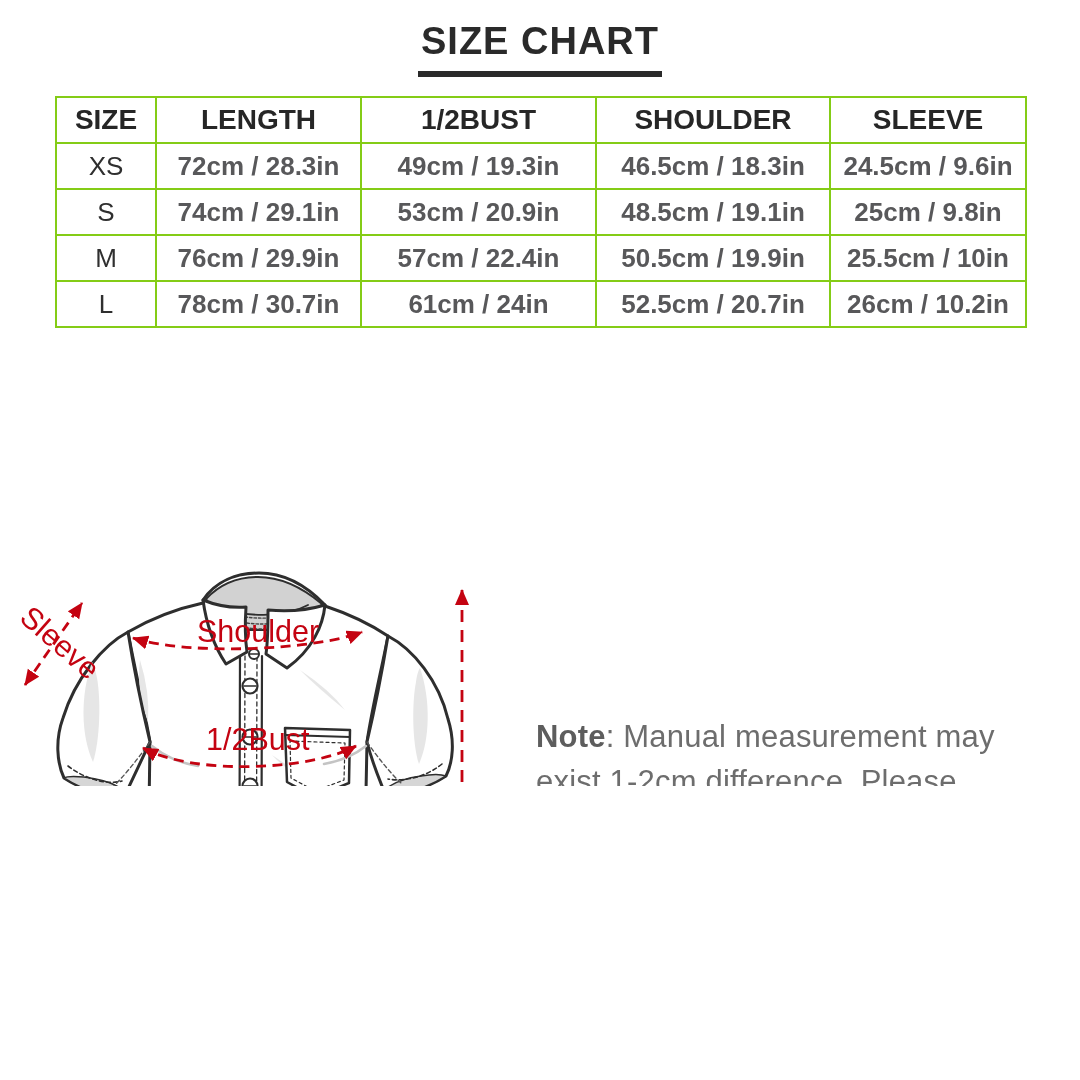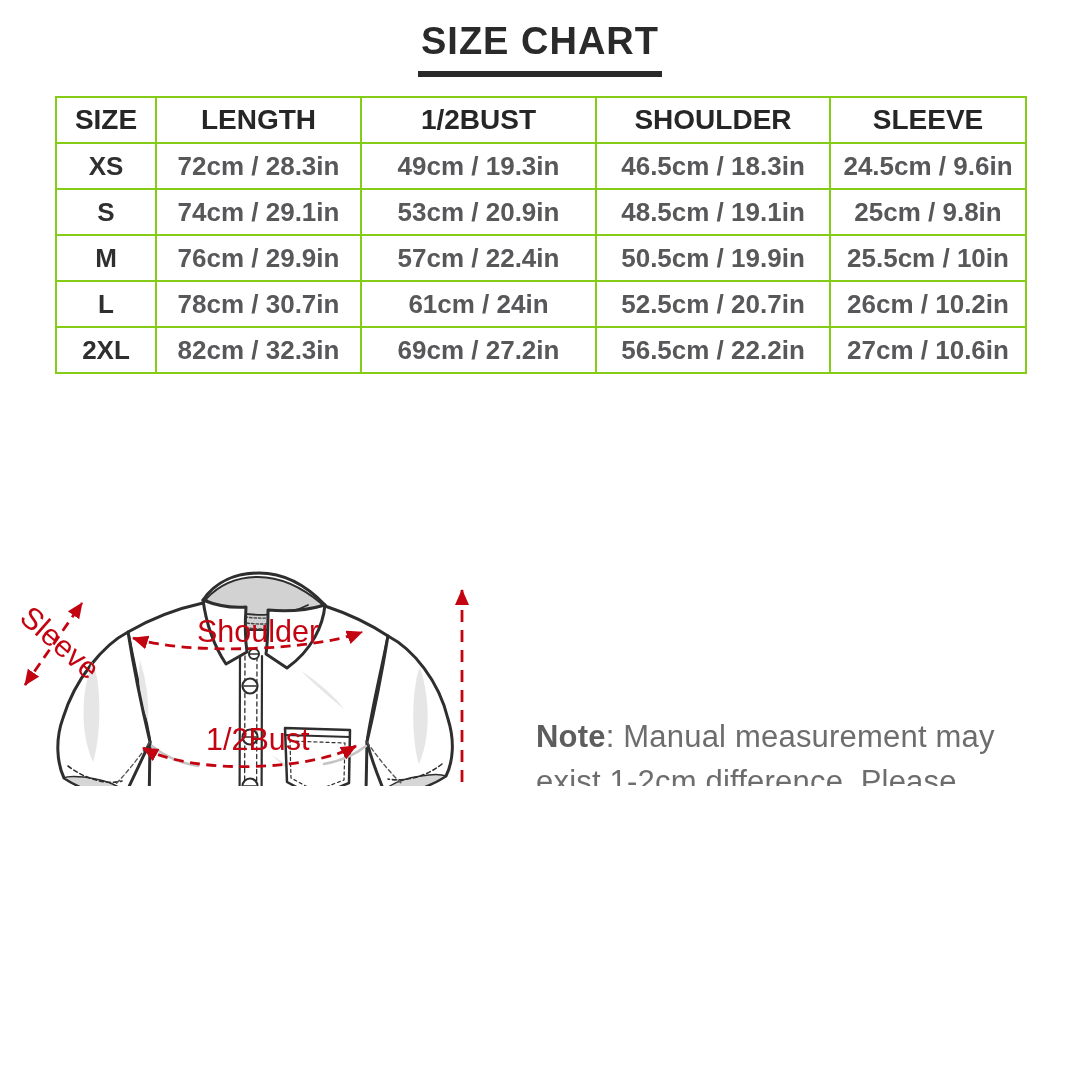--- a/index.html
+++ b/index.html
@@ -17,21 +17,21 @@
   .size-table{
     position:absolute;left:55px;top:96px;width:970px;
     border-collapse:collapse;table-layout:fixed;
   }
   .size-table th,.size-table td{
     border:2px solid #84cc16;text-align:center;vertical-align:middle;
     height:44px;padding:0;white-space:nowrap;overflow:hidden;
   }
   .size-table th{font-size:28px;font-weight:bold;color:#262626;}
   .size-table td{font-size:26px;color:#58585a;font-weight:bold;}
-  .size-table td.size-col{font-weight:bold;color:#2f2f2f;}
+  .size-table td.size-col{font-weight:normal;color:#2f2f2f;}
   
   .shirt-svg{position:absolute;left:0;top:550px;}
   
   .note{
     position:absolute;left:536px;top:714px;width:478px;
     font-size:31px;line-height:45px;color:#6d6d6d;letter-spacing:0.2px;
   }
   .note .note-label{font-weight:bold;color:#5d5d5d;}
 </style>
 </head>
@@ -81,27 +81,20 @@
         <td>57cm / 22.4in</td>
         <td>50.5cm / 19.9in</td>
         <td>25.5cm / 10in</td>
       </tr>
       <tr>
         <td class="size-col">L</td>
         <td>78cm / 30.7in</td>
         <td>61cm / 24in</td>
         <td>52.5cm / 20.7in</td>
         <td>26cm / 10.2in</td>
-      </tr>
-      <tr>
-        <td class="size-col">2XL</td>
-        <td>82cm / 32.3in</td>
-        <td>69cm / 27.2in</td>
-        <td>56.5cm / 22.2in</td>
-        <td>27cm / 10.6in</td>
       </tr>
     </tbody>
   </table>
 
   <svg class="shirt-svg" width="520" height="530" viewBox="0 0 520 530" xmlns="http://www.w3.org/2000/svg">
     <defs>
       <marker id="arr" markerUnits="userSpaceOnUse" markerWidth="18" markerHeight="16" refX="15" refY="7" orient="auto-start-reverse">
         <path d="M0,0 L16,7 L0,14 Z" fill="#c40311"></path>
       </marker>
     </defs>

